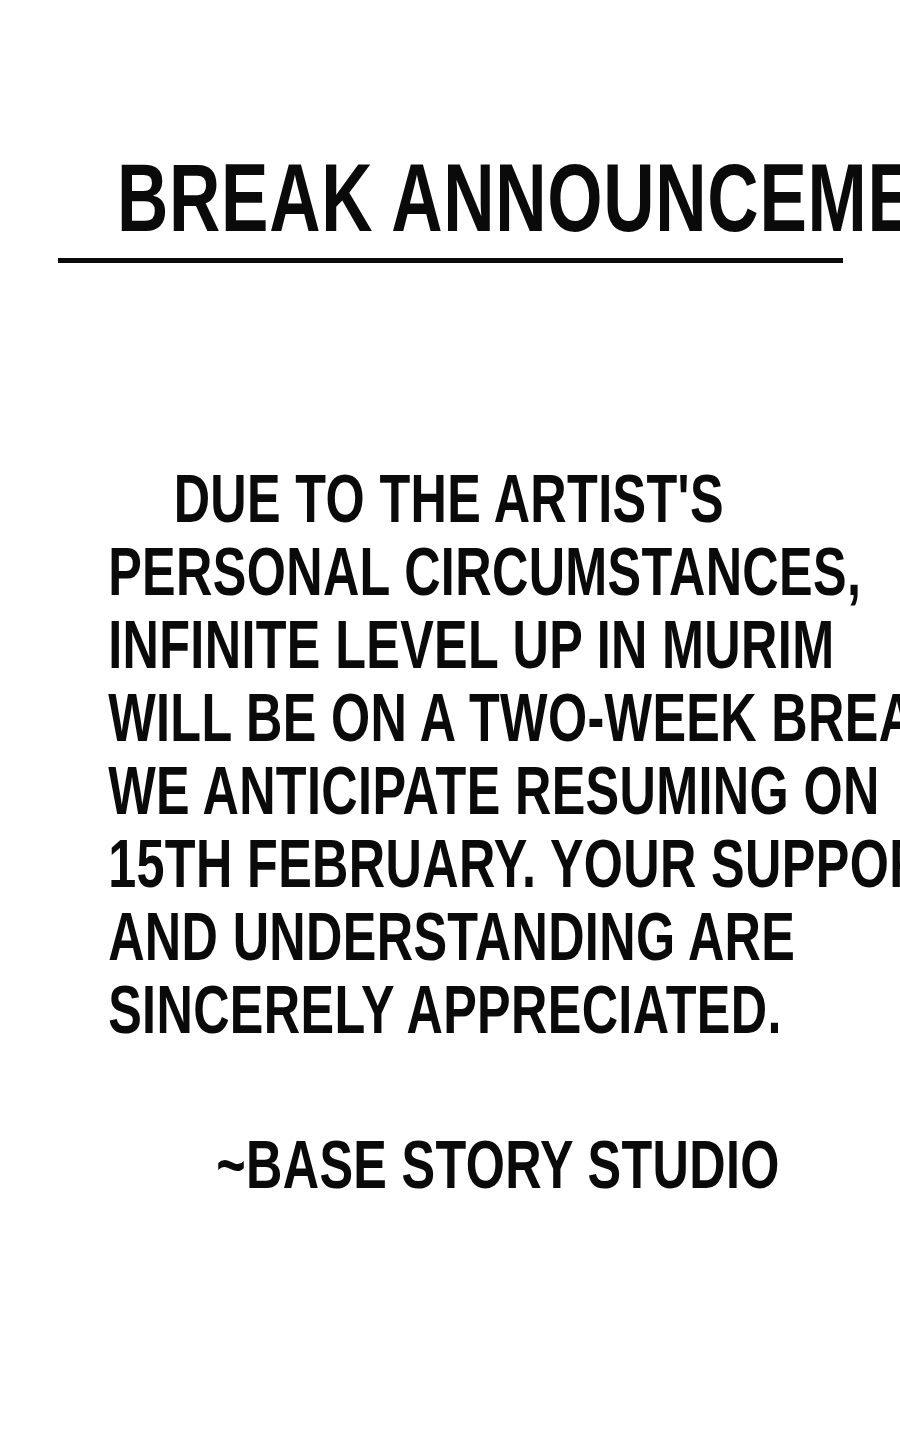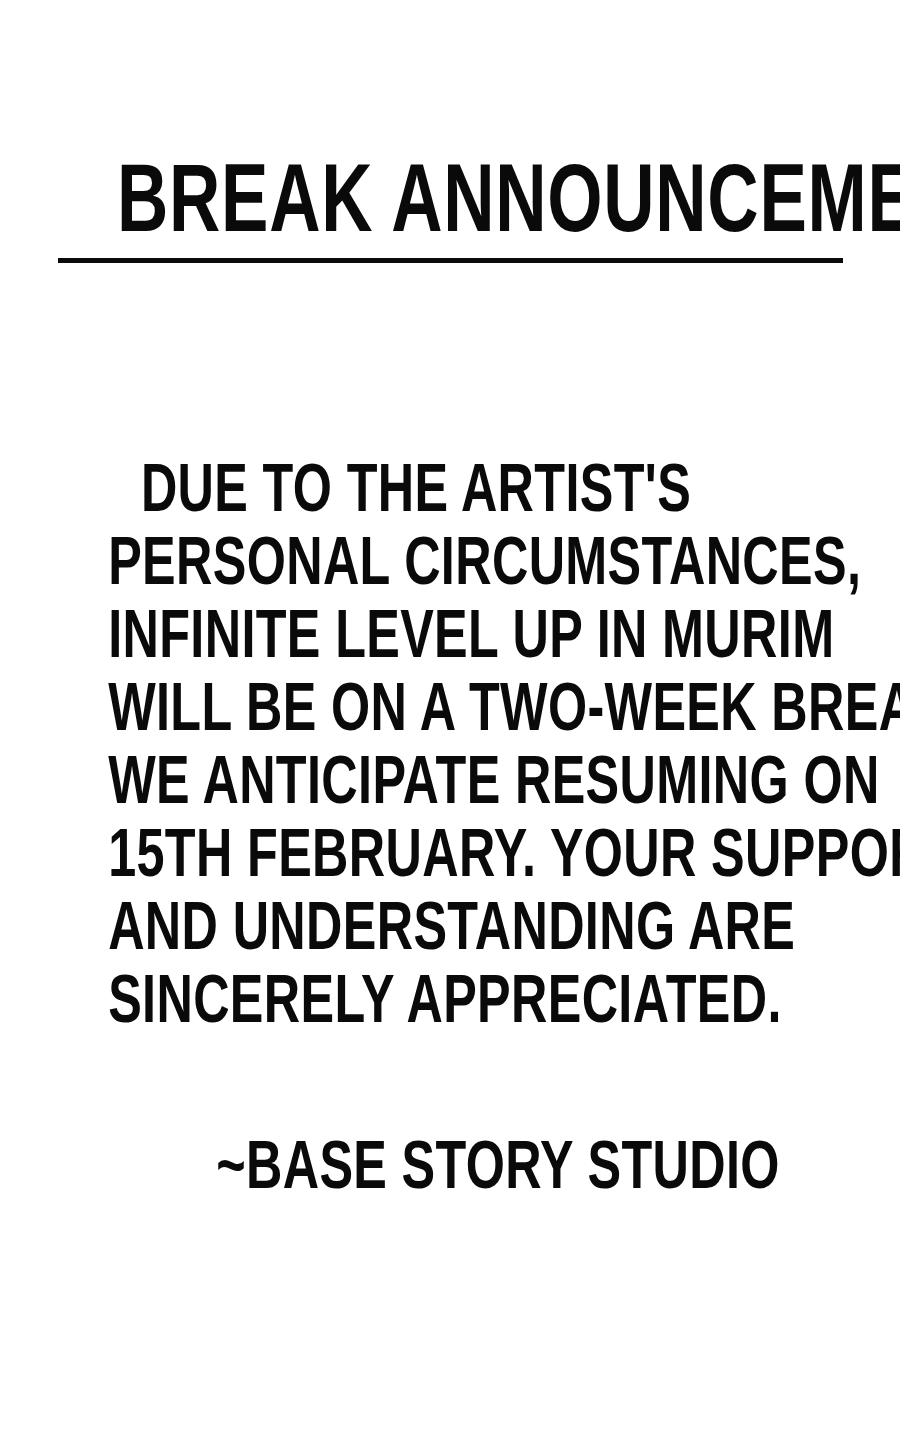--- a/index.html
+++ b/index.html
@@ -50,24 +50,24 @@
     top: 108px;
     left: 58px;
     width: 785px;
     height: 5px;
     background: #0a0a0a;
   }
 
   
   .body-block {
     position: absolute;
-    top: 451px;
+    top: 462px;
     left: 0;
     width: 832px;
-    text-align: center;
+    text-align: right;
   }
 
   .body-line {
     display: block;
     font-family: "Liberation Sans Narrow", "Liberation Sans", "DejaVu Sans Condensed", "DejaVu Sans", sans-serif;
     font-size: 68px;
     line-height: 73px;
     font-weight: 700;
     letter-spacing: 0.5px;
     text-transform: uppercase;

